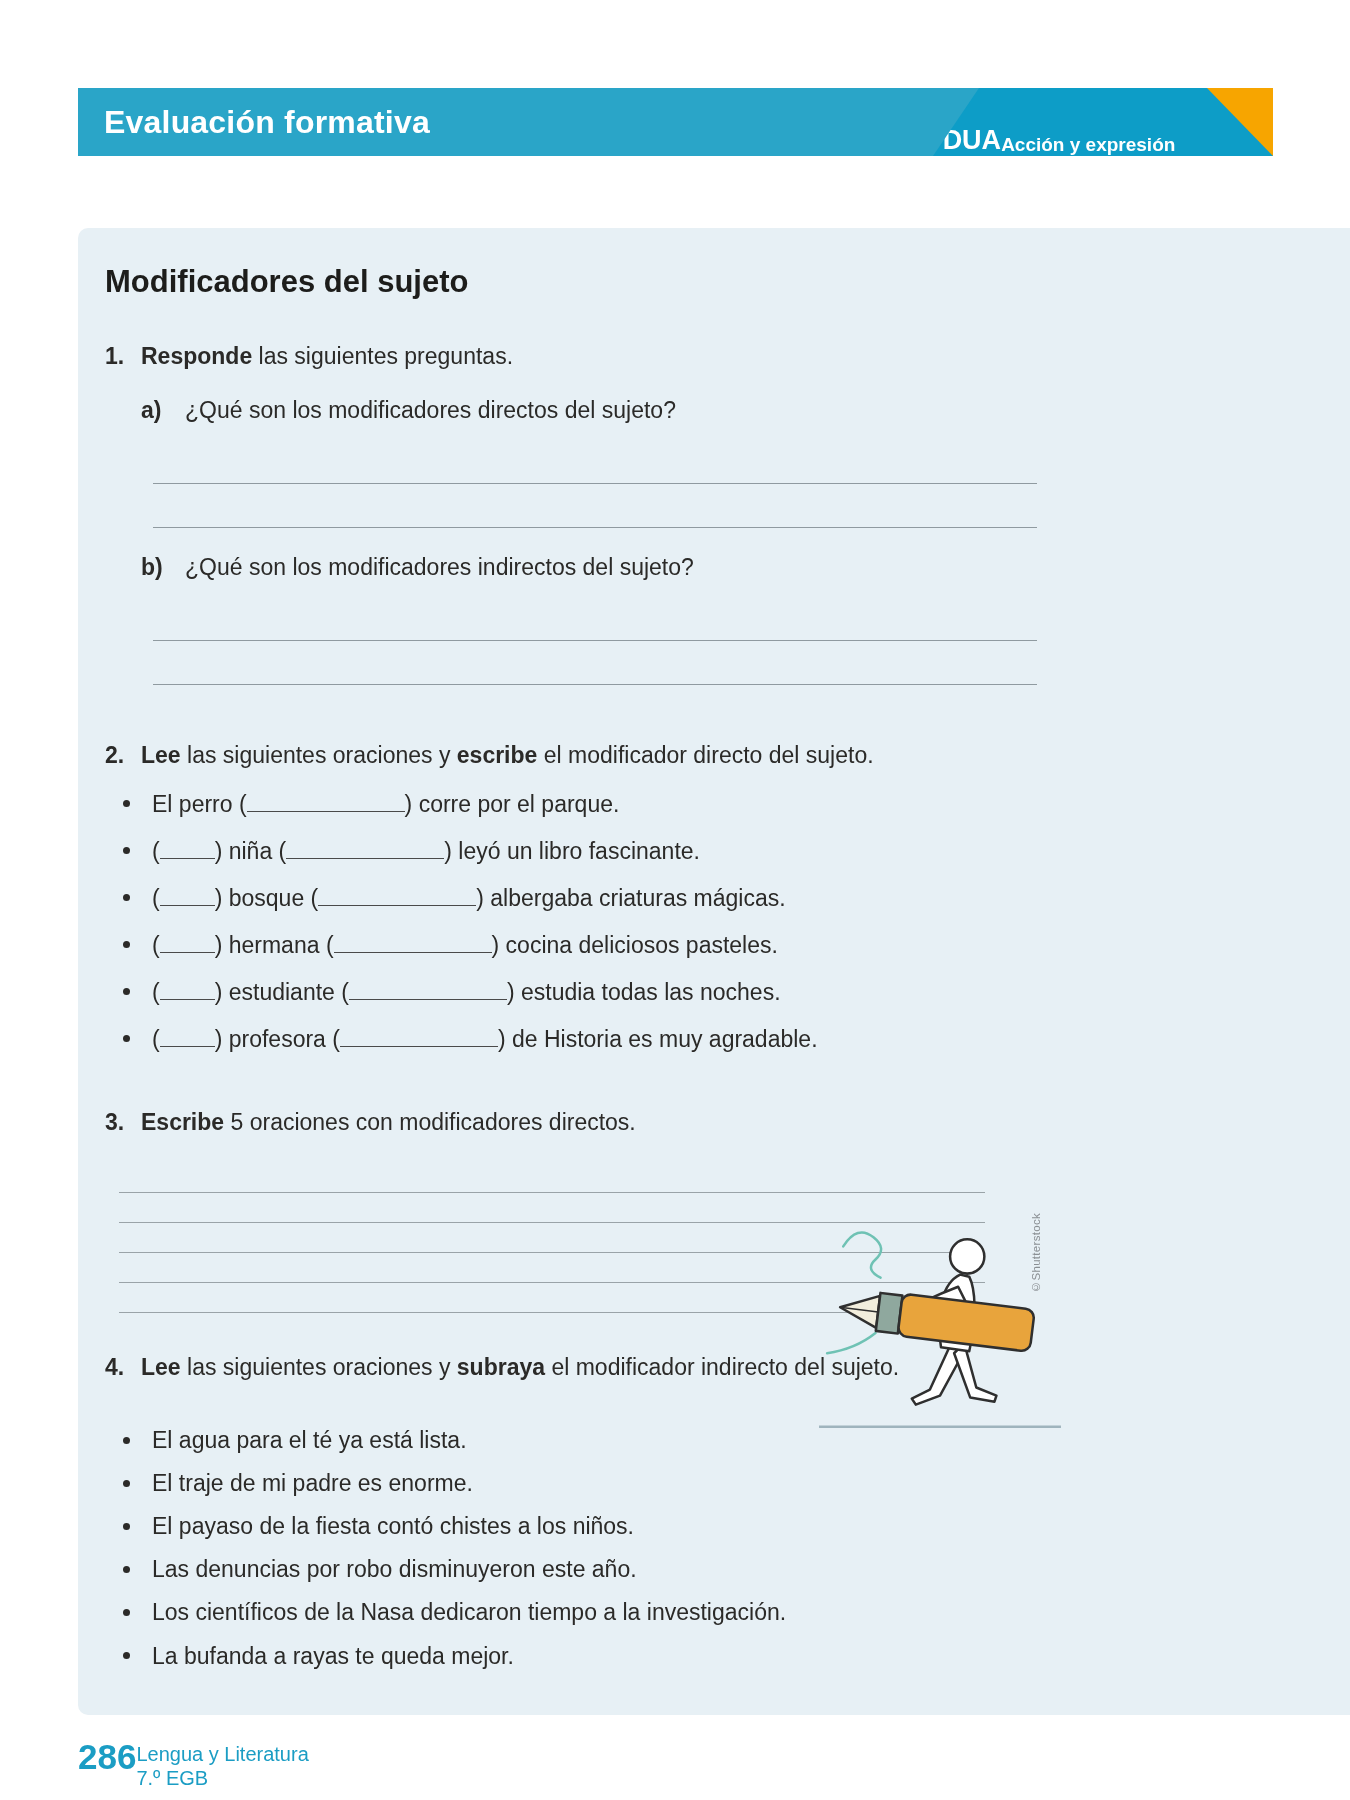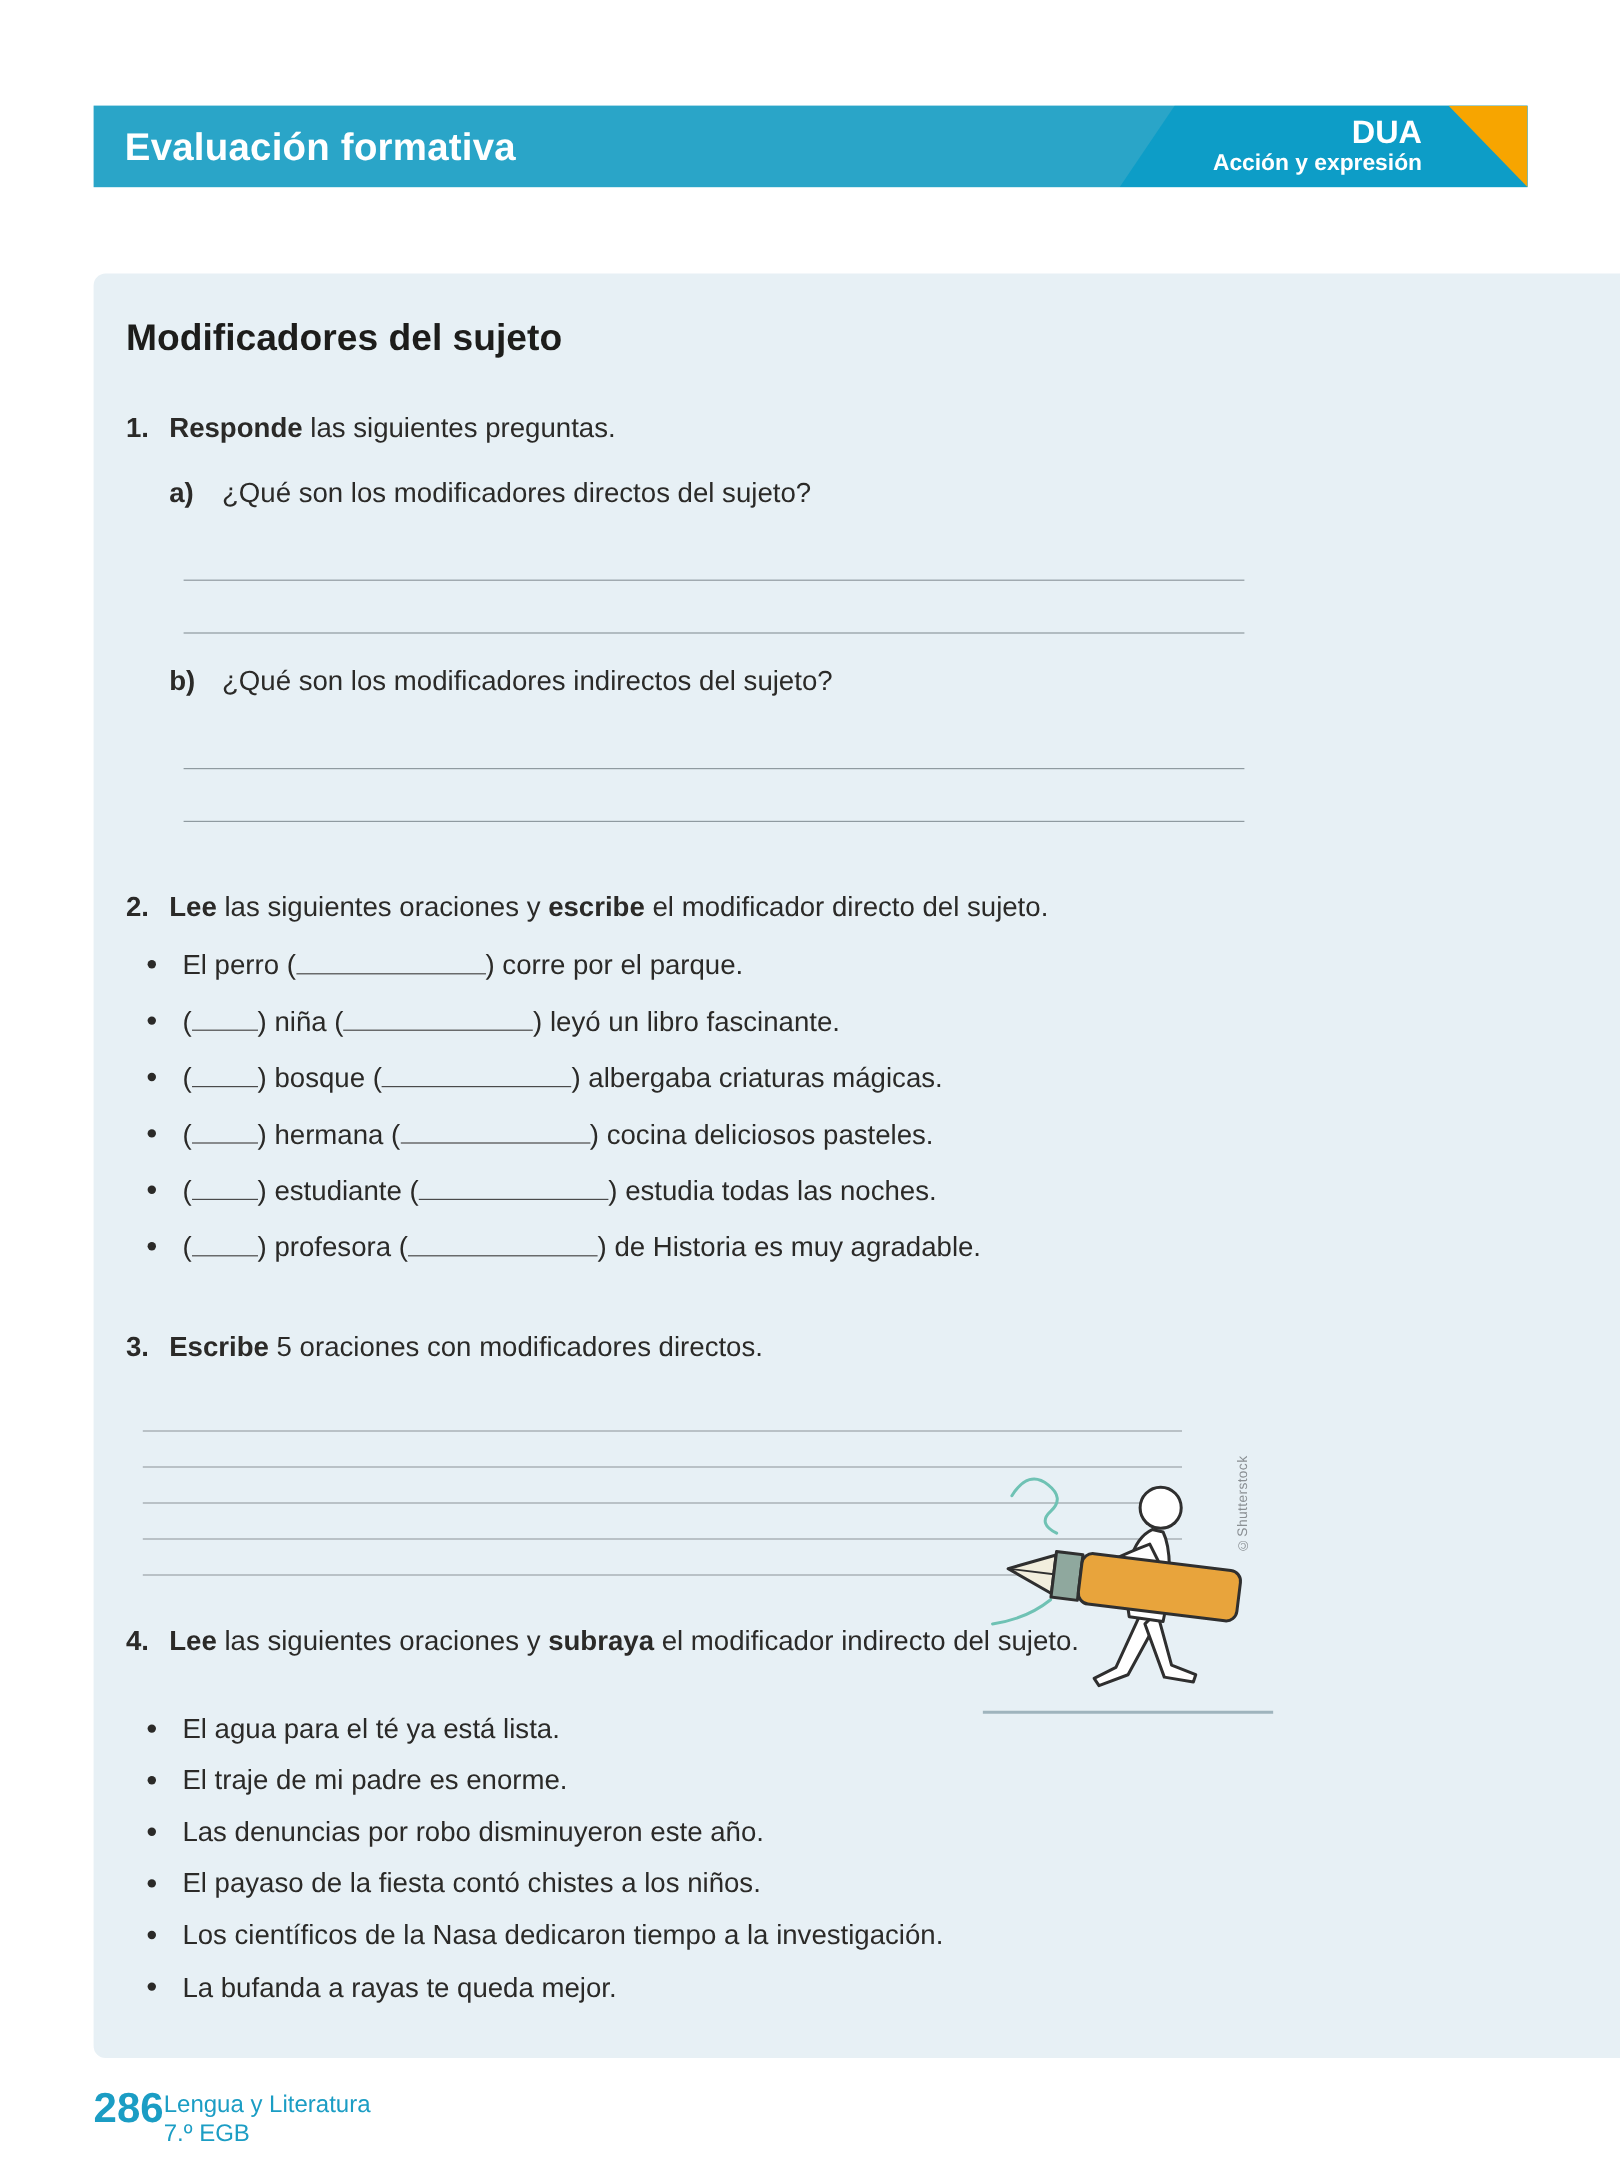--- a/index.html
+++ b/index.html
@@ -6,21 +6,21 @@
   html, body { width:1350px; height:1800px; background:#ffffff;
     font-family:"Liberation Sans","DejaVu Sans",sans-serif; color:#2b2a28; }
   .page { position:relative; width:1350px; height:1800px; background:#ffffff; overflow:hidden; }
 
   
   .header { position:absolute; left:78px; top:88px; width:1195px; height:68px;
     background:var(--header_teal,#2aa5c8); display:flex; align-items:center; }
   .header-title { color:#ffffff; font-size:32px; font-weight:bold; padding-left:26px; letter-spacing:.2px; }
   .header-tag { position:absolute; right:0; top:0; height:68px; width:340px;
     background:var(--dua_teal,#0d9dc7); clip-path:polygon(46px 0, 100% 0, 100% 100%, 0 100%);
-    display:flex; flex-direction:column; justify-content:center; align-items:flex-end; padding-right:88px; }
+    display:flex; justify-content:center; align-items:flex-end; padding-right:88px; }
   .header-corner { position:absolute; right:0; top:0; width:66px; height:68px;
     background:var(--corner_orange,#f7a500); clip-path:polygon(0 0, 100% 0, 100% 100%); }
   .dua-title { color:#ffffff; font-weight:bold; font-size:27px; line-height:1.1; }
   .dua-sub { color:#ffffff; font-weight:bold; font-size:19px; }
 
   
   .panel { position:absolute; left:78px; top:228px; width:1311px; height:1487px;
     background:var(--panel_bg,#e7f0f5); border-radius:10px; }
   .panel-inner { position:relative; padding:36px 40px 0 27px; height:100%; }
   .panel-title { font-size:31px; font-weight:bold; color:#1d1d1b; margin-bottom:42px; }
@@ -154,25 +154,25 @@
         <div class="bullet">
           <span class="dot"></span>
           <span>El agua para el té ya está lista.</span>
         </div>
         <div class="bullet">
           <span class="dot"></span>
           <span>El traje de mi padre es enorme.</span>
         </div>
         <div class="bullet">
           <span class="dot"></span>
+          <span>El payaso de la fiesta contó chistes a los niños.</span>
+        </div>
+        <div class="bullet">
+          <span class="dot"></span>
           <span>Las denuncias por robo disminuyeron este año.</span>
-        </div>
-        <div class="bullet">
-          <span class="dot"></span>
-          <span>El payaso de la fiesta contó chistes a los niños.</span>
         </div>
         <div class="bullet">
           <span class="dot"></span>
           <span>Los científicos de la Nasa dedicaron tiempo a la investigación.</span>
         </div>
         <div class="bullet">
           <span class="dot"></span>
           <span>La bufanda a rayas te queda mejor.</span>
         </div>
       </div>

